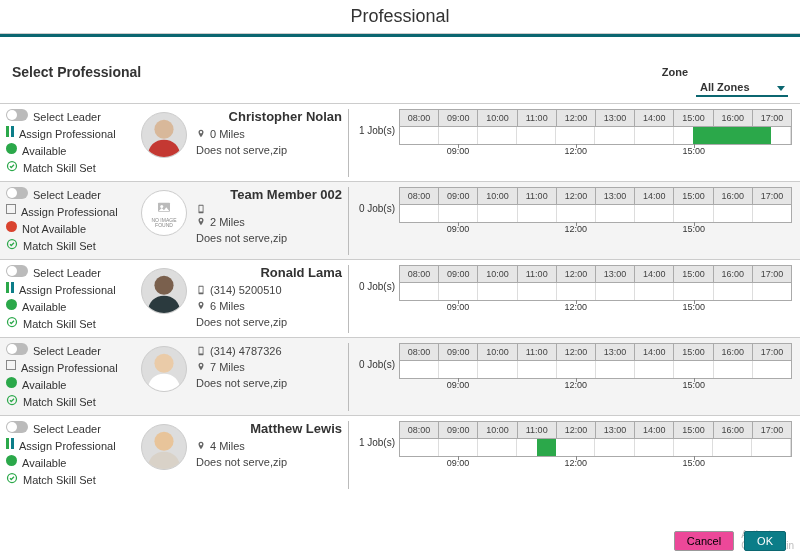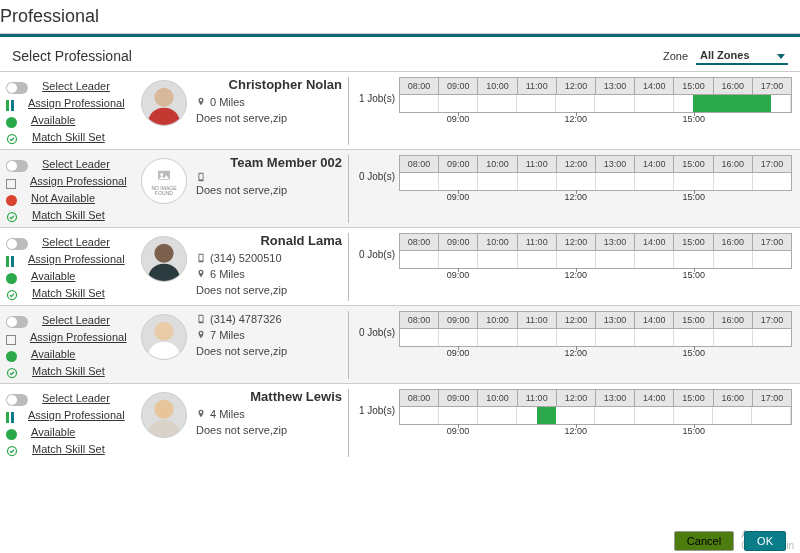--- a/index.html
+++ b/index.html
@@ -1,33 +1,33 @@
 <!DOCTYPE html>
 <html><head>
 <meta charset="utf-8">
 <style>
   * { box-sizing: border-box; margin: 0; padding: 0; }
   body { font-family: "Segoe UI", Arial, sans-serif; font-size: 12px; background: #fff; color: #333; width: 800px; height: 553px; overflow: hidden; position: relative; }
-  .title-bar { font-size: 18px; padding: 6px 0; border-bottom: 1px solid #ccc; }
+  .title-bar { text-align: center; font-size: 18px; padding: 6px 0; border-bottom: 1px solid #ccc; }
   .teal-line { height: 3px; background: #0b6670; margin-bottom: 6px; }
   .header-row { display: flex; align-items: center; padding: 4px 12px 6px 12px; }
-  .section-title { font-size: 14px; font-weight: 400; flex: 1; }
-  .zone-label { font-size: 11px; margin-right: 8px; color: #333; }
+  .section-title { font-size: 14px; font-weight: 700; flex: 1; }
+  .zone-label { font-size: 11px; margin-right: 8px; color: #333; font-weight: bold; }
   .zone-select { border: none; border-bottom: 2px solid #0b6670; font-size: 11px; font-weight: bold; padding: 2px 18px 2px 4px; background: #fff; position: relative; width: 92px; }
-  .zone-wrap { position: relative; display: inline-block; }
+  .zone-wrap { position: relative; display: inline-block; margin-top: 32px; }
   .zone-wrap::after { content:''; position:absolute; right:3px; top:7px; border-left:4px solid transparent; border-right:4px solid transparent; border-top:5px solid #0b6670; }
 
   .rows { }
   .row { display: flex; border-top: 1px solid #ccc; padding: 5px 8px 4px 6px; }
   .row:first-child { border-top: 1px solid #ccc; }
   .row-even { background: #fff; }
   .row-odd { background: #f4f4f4; }
 
   .col-status { width: 130px; font-size: 11px; line-height: 16px; }
-  .status-line { display: flex; align-items: flex-end; gap: 14px; height: 17px; text-decoration: underline; }
+  .status-line { display: flex; align-items: flex-start; gap: 5px; height: 17px; }
   .toggle { width: 22px; height: 12px; border-radius: 6px; background: #bbb; position: relative; }
   .toggle::after { content:''; position:absolute; left:1px; top:1px; width:10px; height:10px; border-radius:50%; background:#fff; }
   .bar-green { width: 3px; height: 11px; background: #2ba84a; }
   .bar-teal { width: 3px; height: 11px; background: #0b7d88; }
   .sq-open { width: 10px; height: 10px; border: 1px solid #888; }
   .dot { width: 11px; height: 11px; border-radius: 50%; }
   .dot-green { background: #2ba84a; }
   .dot-red { background: #d9432f; }
   .check-circle { width: 12px; height: 12px; color: #2ba84a; display:flex; align-items:center; justify-content:center; }
   .check-circle svg { width:12px; height:12px; }
@@ -54,21 +54,21 @@
   .tl-body { height:18px; border:1px solid #aaa; border-top:none; background:#fff; position:relative; display:flex;}
   .tl-body div.cell{flex:1;border-right:1px solid #ddd;}
   .tl-body div.cell:last-child{border-right:none;}
   .tl-block { position:absolute; top:0; bottom:0; background:#2ba84a; }
   .tl-bottom { position:relative; height:14px; }
   .tl-bottom span { position:absolute; font-size:9px; color:#333; transform:translateX(-50%); top:1px;}
   .tl-bottom::before{content:'';position:absolute;left:0;right:0;top:0;height:1px;}
   .tick{position:absolute;top:-1px;width:1px;height:4px;background:#888;}
 
   .footer { position:absolute; right:14px; bottom:2px; display:flex; gap:10px; align-items:center; }
-  .btn { font-size:11px; padding:3px 12px; border:1px solid #999; background:#4d7c0f; border-radius:2px; cursor:pointer;}
+  .btn { font-size:11px; padding:3px 12px; border:1px solid #999; background:#ec4899; border-radius:2px; cursor:pointer;}
   .btn.primary{background:#0b7d88;color:#fff;border-color:#0b6670;}
   .watermark{position:absolute;right:6px;bottom:2px;font-size:10px;color:#bbb;line-height:11px;text-align:left;}
 </style>
 </head>
 <body>
 
 <div class="title-bar">Professional</div>
 <div class="teal-line"></div>
 
 <div class="header-row">
@@ -207,20 +207,28 @@
         <div class="p-name">Team Member 002</div>
         <div class="info-line">
           <span class="icon-sm">
             <svg viewBox="0 0 24 24">
               <path d="M7 2h10a1 1 0 011 1v18a1 1 0 01-1 1H7a1 1 0 01-1-1V3a1 1 0 011-1zm1 2v14h8V4H8z"></path>
             </svg>
           </span>
           <span></span>
         </div>
         <div class="info-line">
+          <span class="icon-sm">
+            <svg viewBox="0 0 24 24">
+              <path d="M12 2a6 6 0 00-6 6c0 4.5 6 12 6 12s6-7.5 6-12a6 6 0 00-6-6zm0 8.5A2.5 2.5 0 1112 5a2.5 2.5 0 010 5.5z"></path>
+            </svg>
+          </span>
+          <span>2 Miles</span>
+        </div>
+        <div class="info-line">
           <span>Does not serve,zip</span>
         </div>
       </div>
       <div class="col-divider"></div>
       <div class="col-timeline">
         <div class="jobs-label">0 Job(s)</div>
         <div class="tl">
           <div class="tl-top">
             <div>08:00</div>
             <div>09:00</div>

